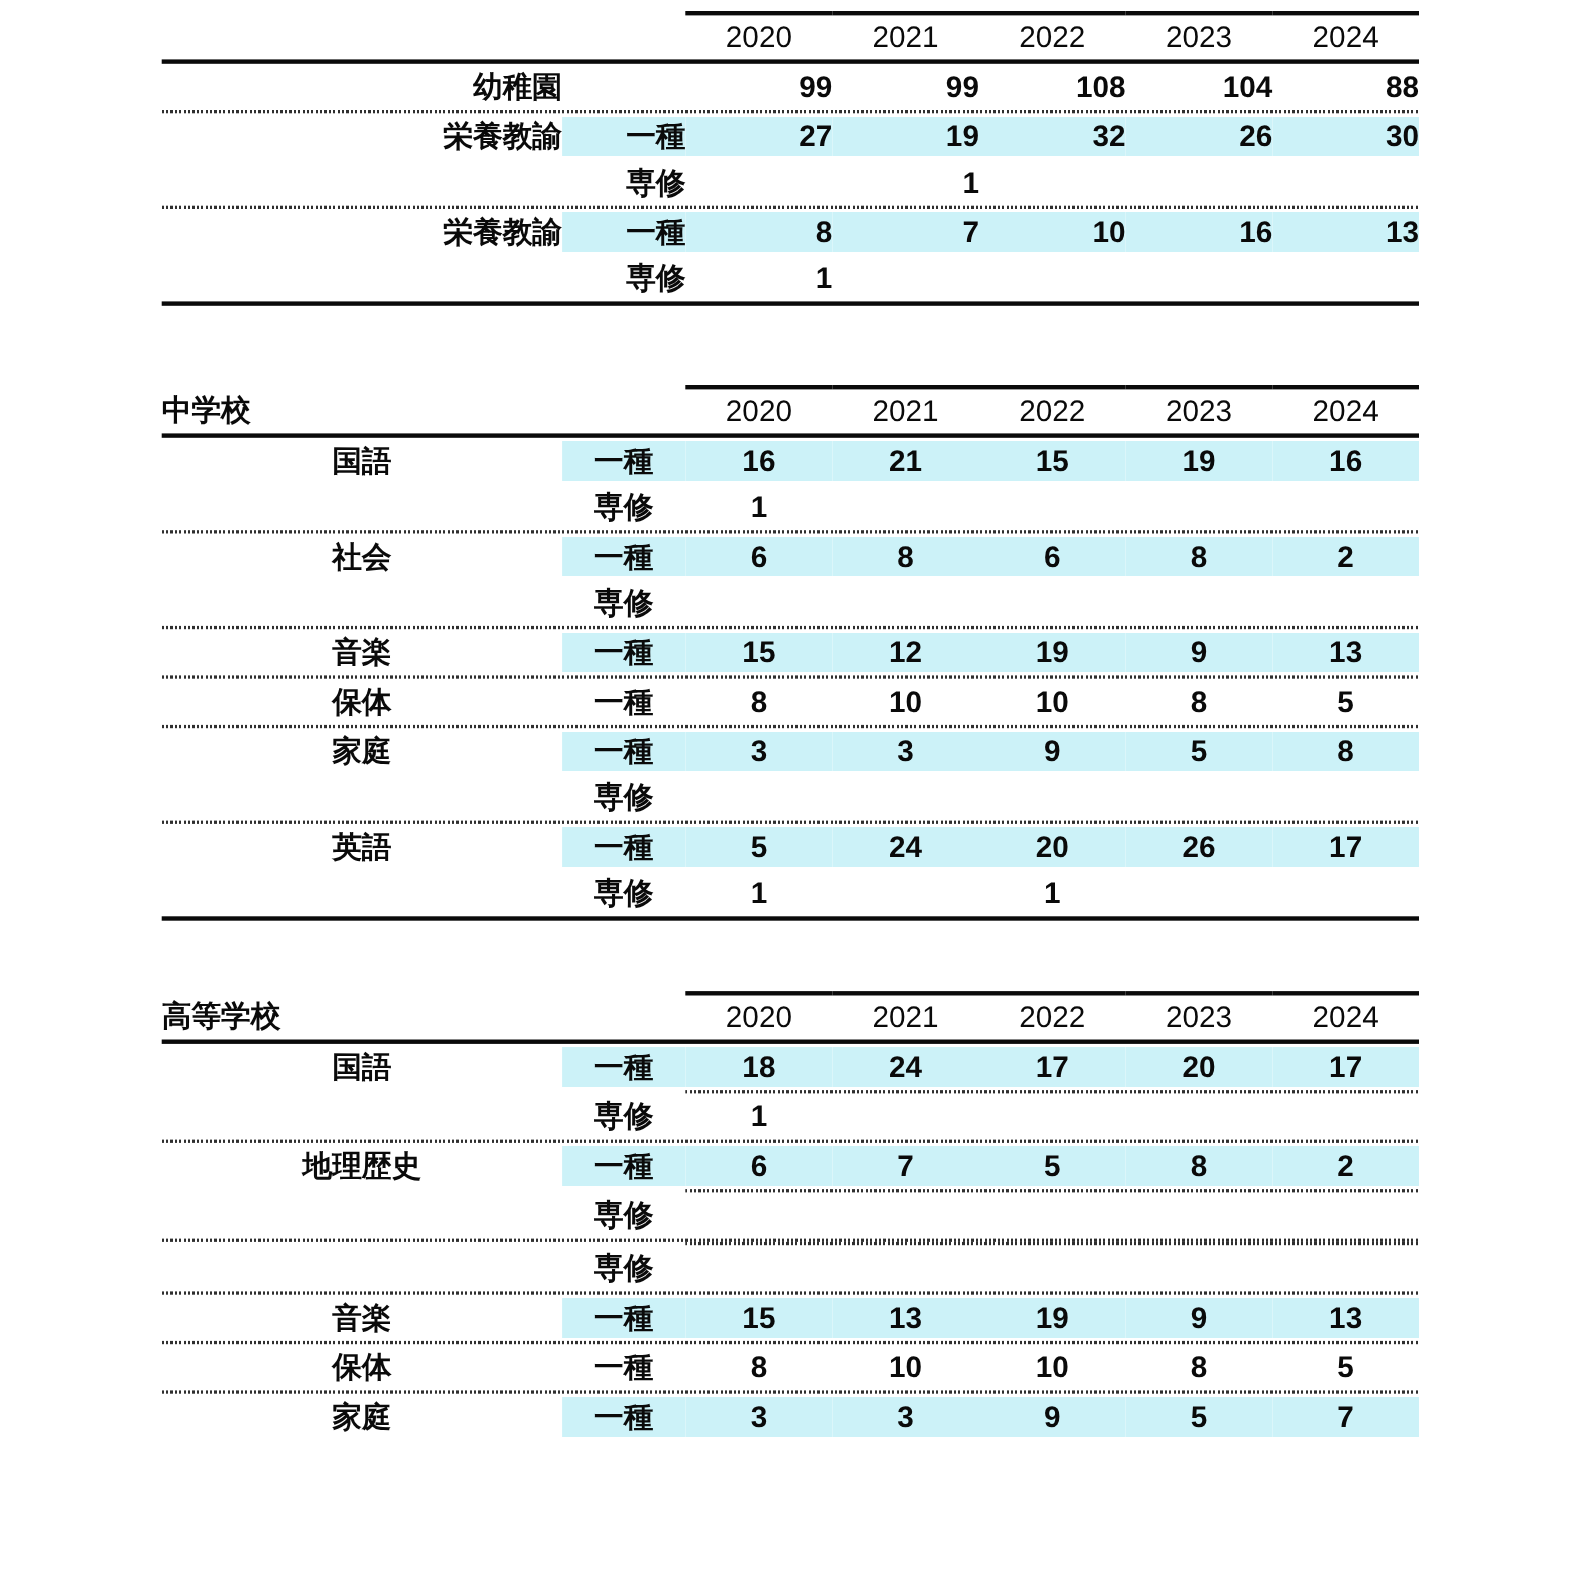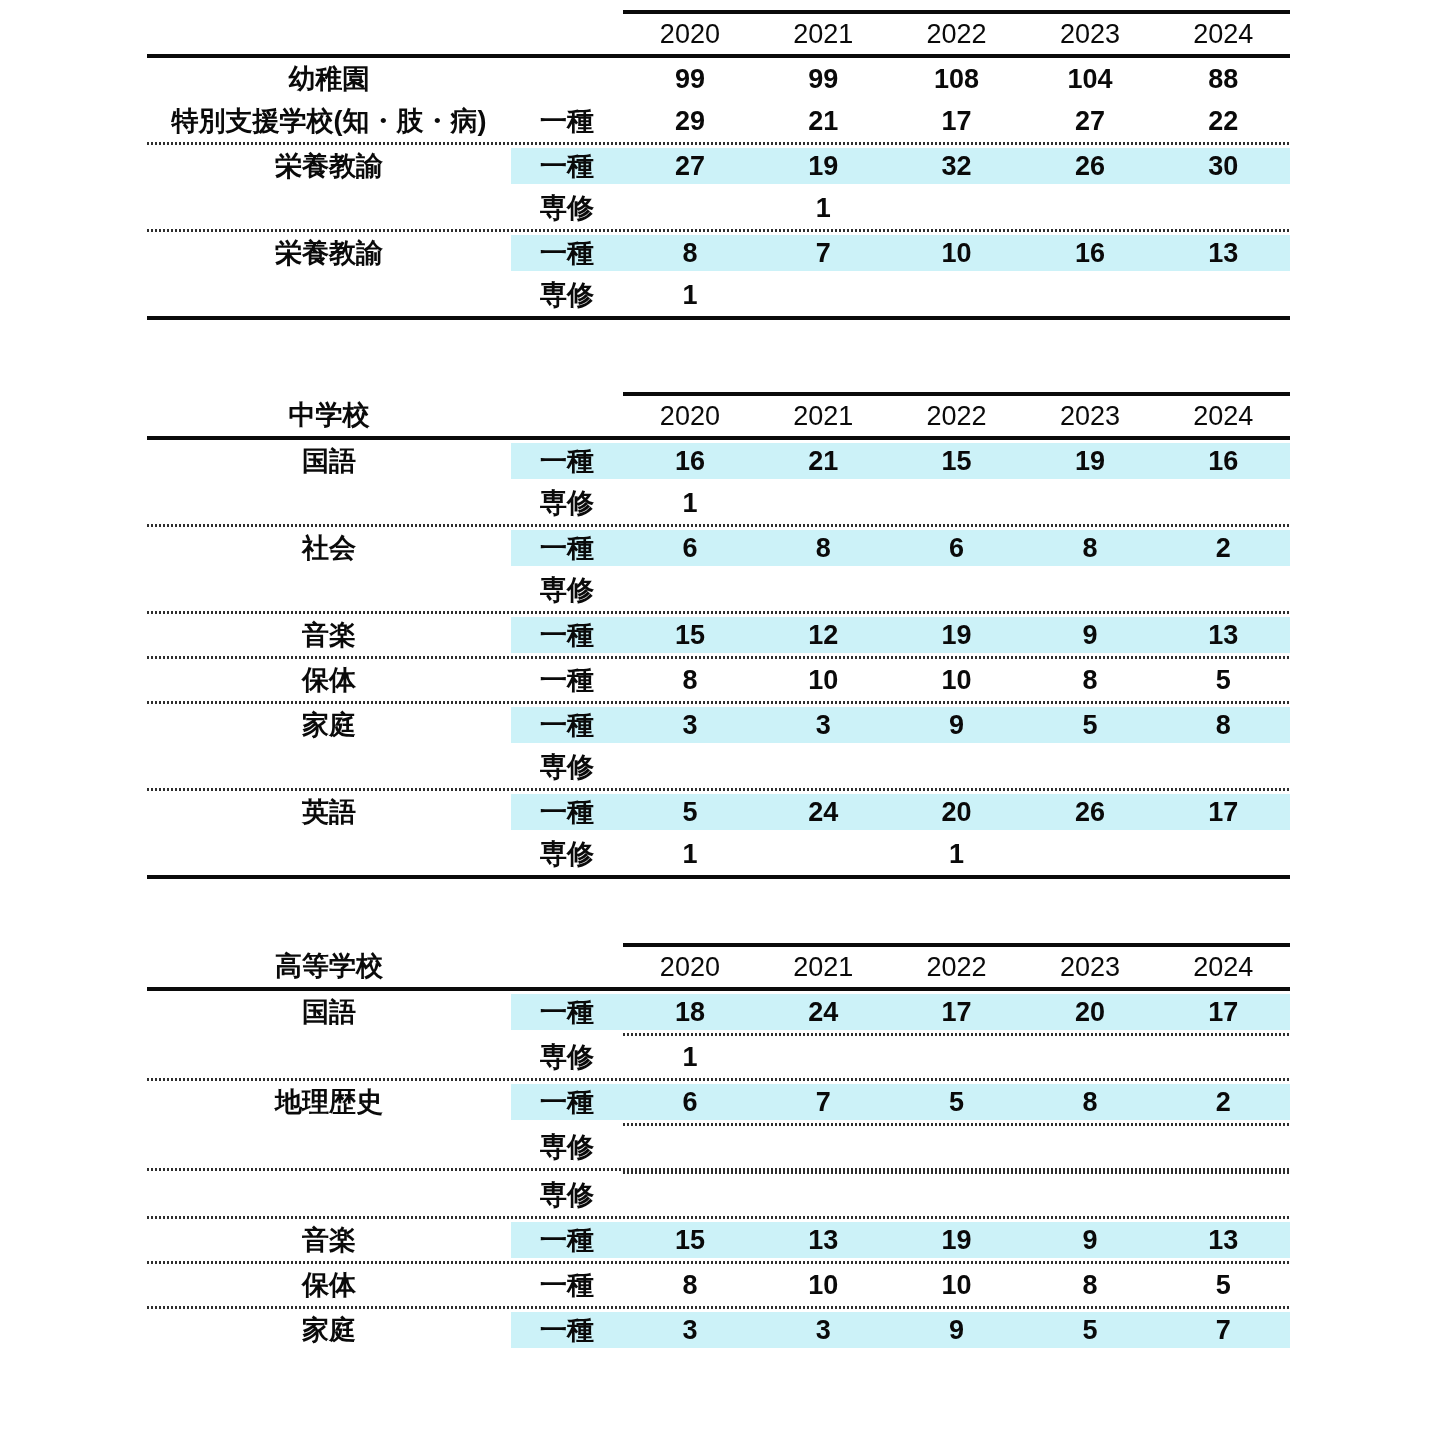--- a/index.html
+++ b/index.html
@@ -37,41 +37,40 @@
     white-space:nowrap;
   }
   td.year-cell{
     border-top:4px solid var(--line);
     text-align:center;
     font-size:27px;
     font-weight:400;
     letter-spacing:0px;
   }
   td.title-cell{
-    text-align:center;
     font-size:27px;
     font-weight:700;
   }
   
   tr.rule td{
     height:4px;
     background:var(--line);
     font-size:0;line-height:0;
   }
   
   tr.data td{
     height:36px;
     vertical-align:middle;
     text-align:center;
     font-size:27px;
     font-weight:700;
     white-space:nowrap;
     padding:3px 0;
   }
-  table.t1 tr.data td{height:37px;}
+  table.t1 tr.data td{height:37px;text-align:right;}
   table.t2 tr.data td{height:37px;}
   td.hl{
     background-color:var(--hl);
     background-clip:content-box;
   }
   
   tr.sep td{
     height:3px;
     padding:0;
     font-size:0;line-height:0;
@@ -113,29 +112,20 @@
         </tr>
     <tr class="data">
           <td class="cell-label">幼稚園</td>
           <td class="cell-type"></td>
           <td class="cell-val">99</td>
           <td class="cell-val">99</td>
           <td class="cell-val">108</td>
           <td class="cell-val">104</td>
           <td class="cell-val">88</td>
         </tr>
-        <tr class="data">
-          <td class="cell-label">特別支援学校(知・肢・病)</td>
-          <td class="cell-type">一種</td>
-          <td class="cell-val">29</td>
-          <td class="cell-val">21</td>
-          <td class="cell-val">17</td>
-          <td class="cell-val">27</td>
-          <td class="cell-val">22</td>
-        </tr>
         <tr class="sep">
           <td colspan="7" class="dotline"></td>
         </tr>
         <tr class="data">
           <td class="cell-label">栄養教諭</td>
           <td class="cell-type hl">一種</td>
           <td class="cell-val hl">27</td>
           <td class="cell-val hl">19</td>
           <td class="cell-val hl">32</td>
           <td class="cell-val hl">26</td>

